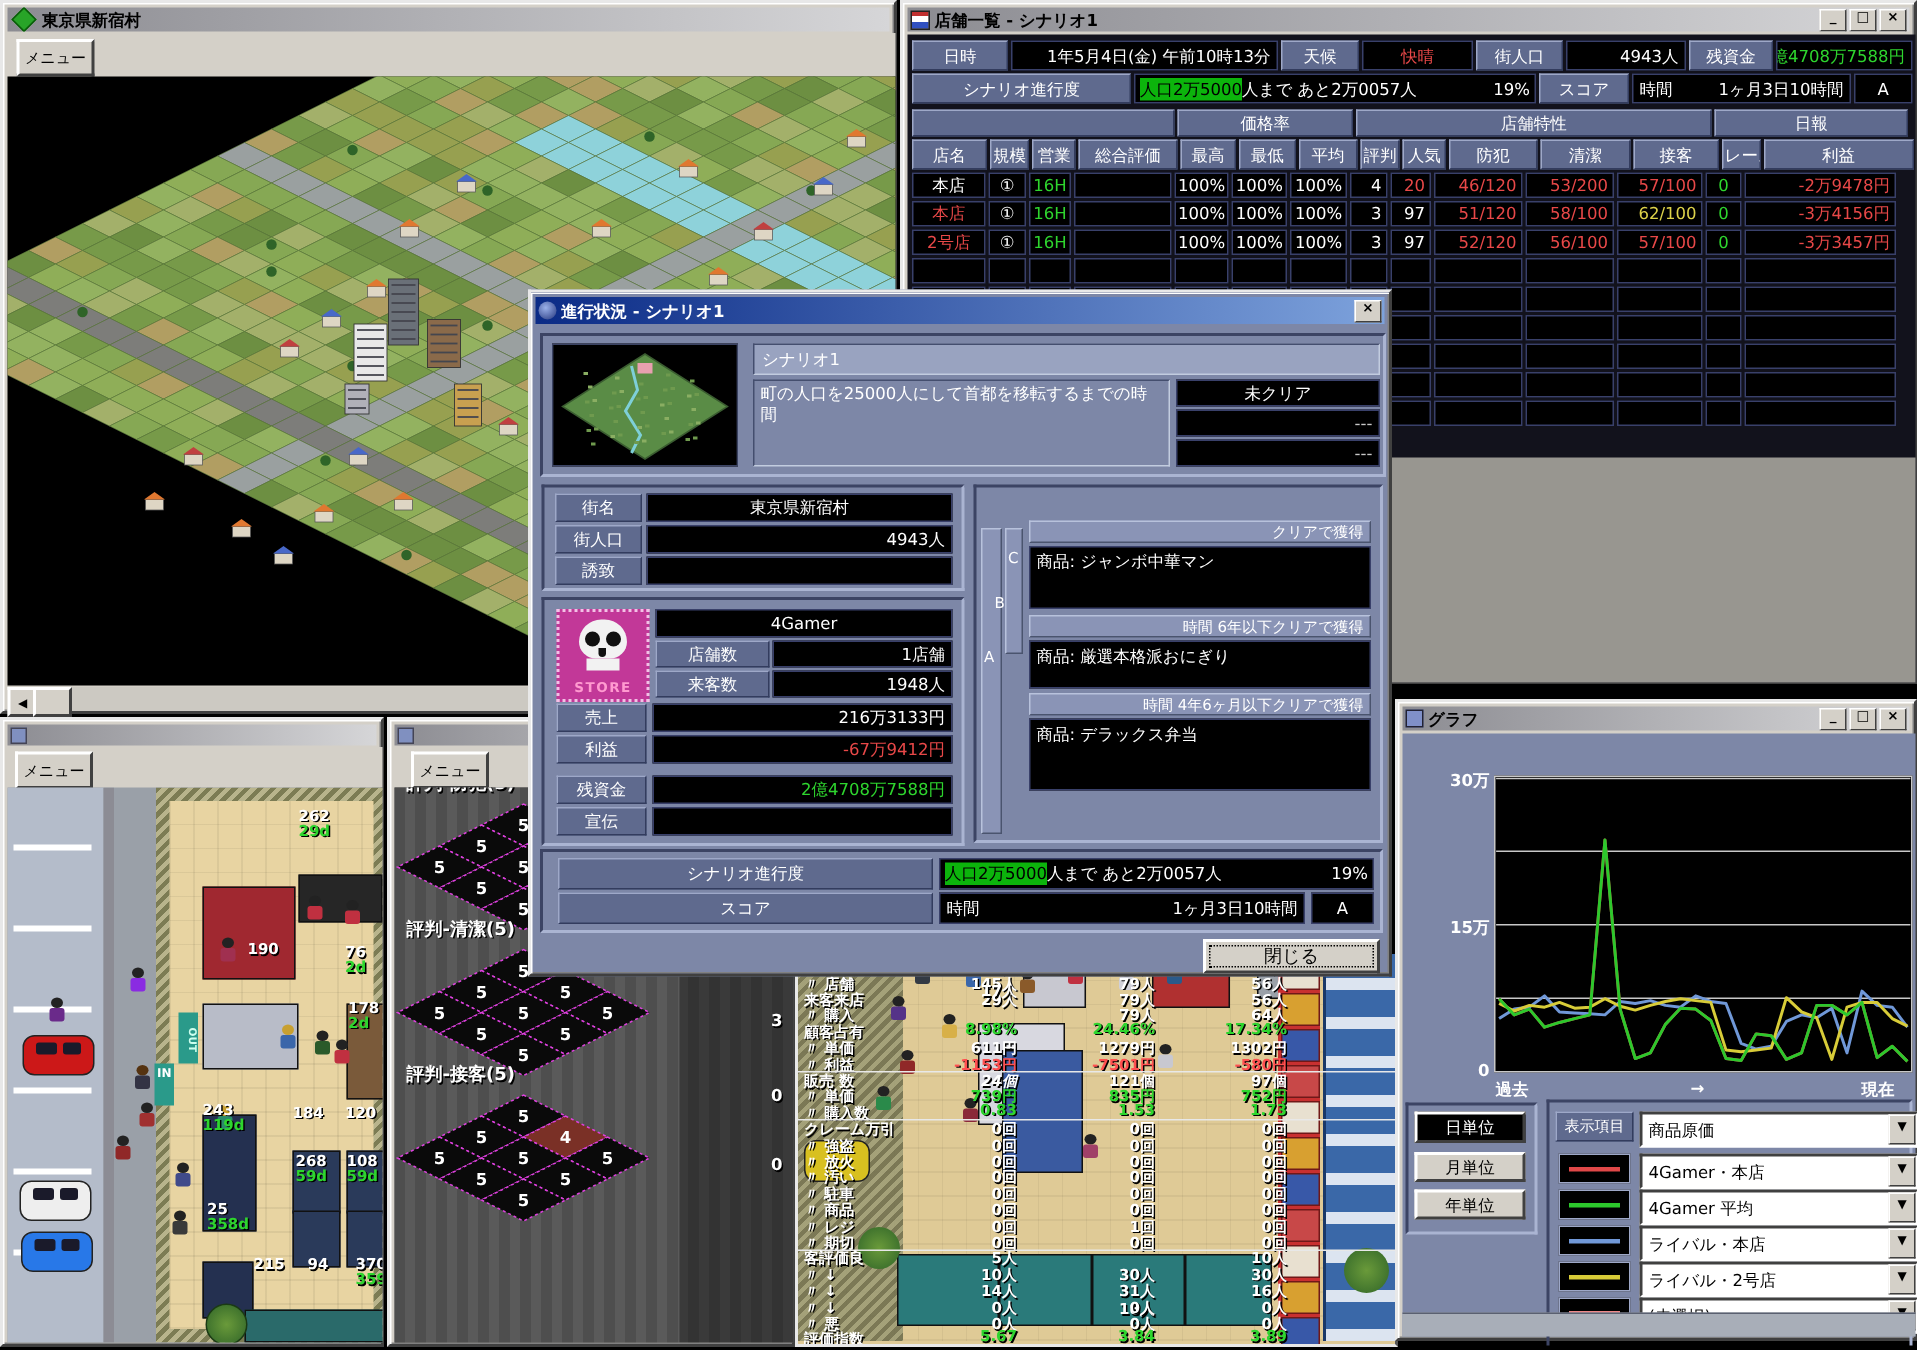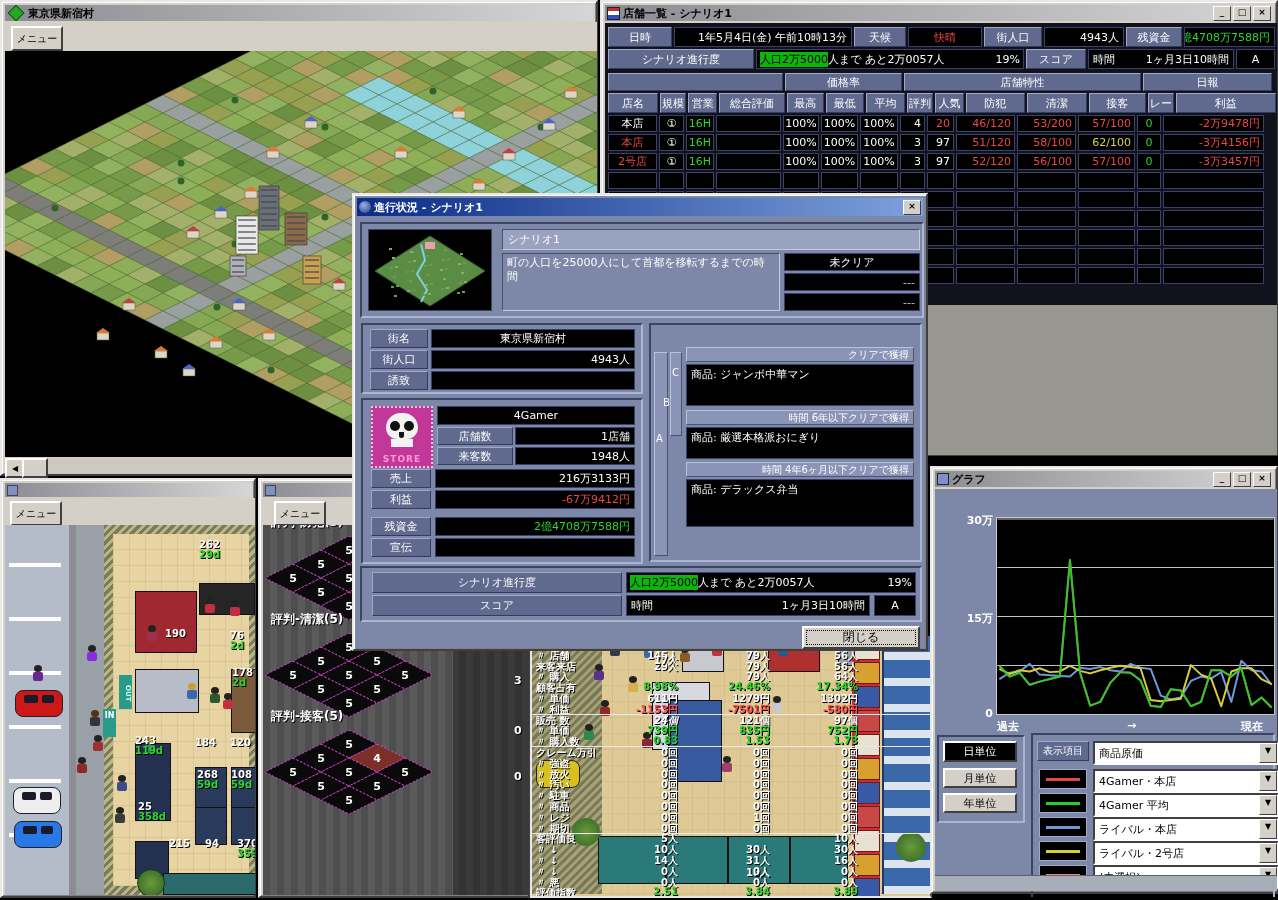--- a/index.html
+++ b/index.html
@@ -1386,21 +1386,21 @@
     <div class="statrow" style="left: 266px; top: 218px; width: 60px; text-align: right;">16人</div>
     <div class="statrow" style="left: 4px; top: 228.8px;">〃 ↓</div>
     <div class="statrow" style="left: 86px; top: 228.8px; width: 60px; text-align: right;">0人</div>
     <div class="statrow" style="left: 178px; top: 228.8px; width: 60px; text-align: right;">0人</div>
     <div class="statrow" style="left: 266px; top: 228.8px; width: 60px; text-align: right;">0人</div>
     <div class="statrow" style="left: 4px; top: 239.6px;">〃 悪</div>
     <div class="statrow" style="left: 86px; top: 239.6px; width: 60px; text-align: right;">0人</div>
     <div class="statrow" style="left: 178px; top: 239.6px; width: 60px; text-align: right;">0人</div>
     <div class="statrow" style="left: 266px; top: 239.6px; width: 60px; text-align: right;">0人</div>
     <div class="statrow" style="left: 4px; top: 250.4px;">評価指数</div>
-    <div class="statrow" style="left: 86px; top: 250.4px; width: 60px; text-align: right; color: rgb(46, 213, 46);">2.51</div>
+    <div class="statrow" style="left: 86px; top: 250.4px; width: 60px; text-align: right; color: rgb(46, 213, 46);">5.67</div>
     <div class="statrow" style="left: 178px; top: 250.4px; width: 60px; text-align: right; color: rgb(46, 213, 46);">3.84</div>
     <div class="statrow" style="left: 266px; top: 250.4px; width: 60px; text-align: right; color: rgb(46, 213, 46);">3.89</div>
   </div>
 
 <div class="win" style="left:930px;top:466px;width:348px;height:428px;z-index:20">
   <div class="tbar">
     <span style="width:10px;height:10px;background:#8090c8;border:1px solid #223;"></span>
     <span>グラフ</span>
     <span class="tbtns">
       <span class="tbtn">_</span>

